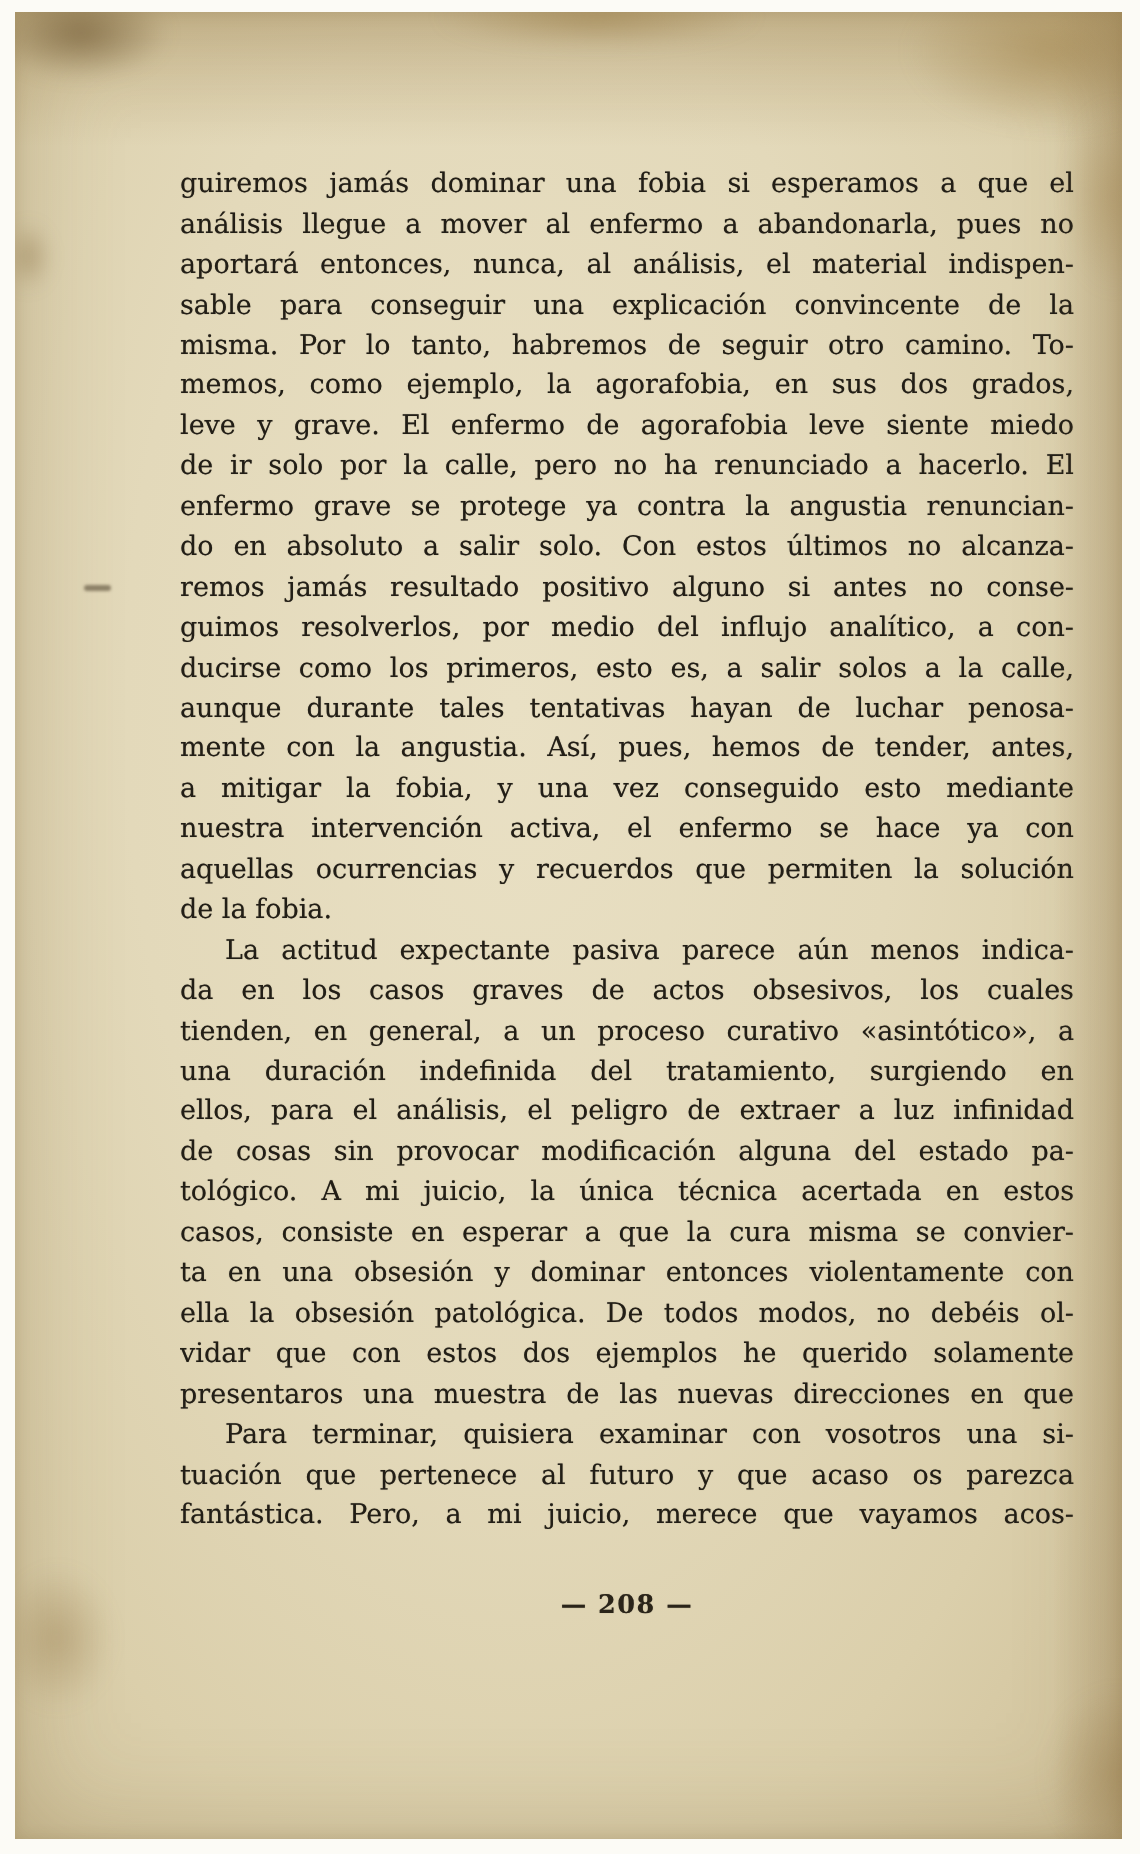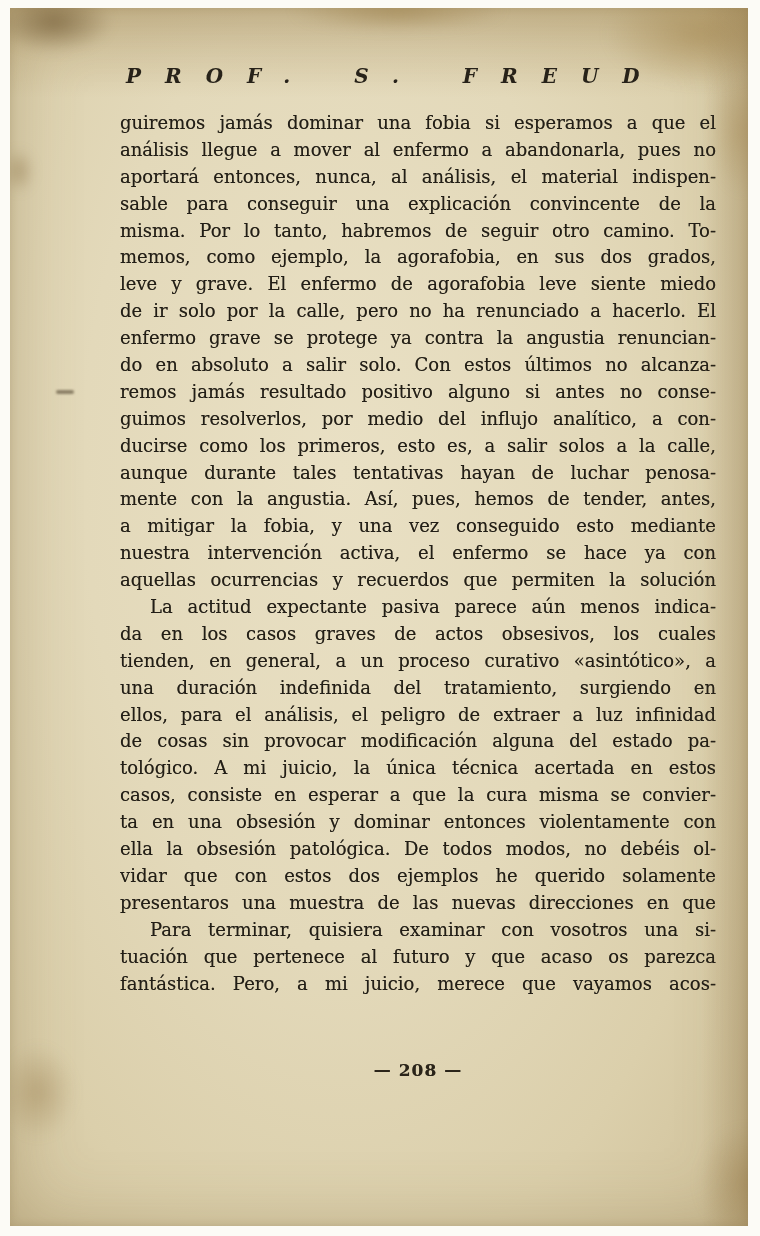--- a/index.html
+++ b/index.html
@@ -133,21 +133,20 @@
 
   <div class="stain stain-tl"></div>
   <div class="stain stain-tc"></div>
   <div class="stain stain-tr"></div>
   <div class="stain stain-rs"></div>
   <div class="stain stain-le"></div>
   <div class="stain stain-bl"></div>
   <div class="stain stain-br"></div>
   <div class="margin-dash"></div>
 
-  <div class="running-header">PROF. S. FREUD</div>
 
   <div class="page-body">
       <div class="para">
         <div class="line">guiremos jamás dominar una fobia si esperamos a que el</div>
         <div class="line">análisis llegue a mover al enfermo a abandonarla, pues no</div>
         <div class="line">aportará entonces, nunca, al análisis, el material indispen-</div>
         <div class="line">sable para conseguir una explicación convincente de la</div>
         <div class="line">misma. Por lo tanto, habremos de seguir otro camino. To-</div>
         <div class="line">memos, como ejemplo, la agorafobia, en sus dos grados,</div>
         <div class="line">leve y grave. El enfermo de agorafobia leve siente miedo</div>
@@ -155,20 +154,21 @@
         <div class="line">enfermo grave se protege ya contra la angustia renuncian-</div>
         <div class="line">do en absoluto a salir solo. Con estos últimos no alcanza-</div>
         <div class="line">remos jamás resultado positivo alguno si antes no conse-</div>
         <div class="line">guimos resolverlos, por medio del influjo analítico, a con-</div>
         <div class="line">ducirse como los primeros, esto es, a salir solos a la calle,</div>
         <div class="line">aunque durante tales tentativas hayan de luchar penosa-</div>
         <div class="line">mente con la angustia. Así, pues, hemos de tender, antes,</div>
         <div class="line">a mitigar la fobia, y una vez conseguido esto mediante</div>
         <div class="line">nuestra intervención activa, el enfermo se hace ya con</div>
         <div class="line">aquellas ocurrencias y recuerdos que permiten la solución</div>
+        <div class="line endline">de la fobia.</div>
       </div>
       <div class="para">
         <div class="line indent">La actitud expectante pasiva parece aún menos indica-</div>
         <div class="line">da en los casos graves de actos obsesivos, los cuales</div>
         <div class="line">tienden, en general, a un proceso curativo «asintótico», a</div>
         <div class="line">una duración indefinida del tratamiento, surgiendo en</div>
         <div class="line">ellos, para el análisis, el peligro de extraer a luz infinidad</div>
         <div class="line">de cosas sin provocar modificación alguna del estado pa-</div>
         <div class="line">tológico. A mi juicio, la única técnica acertada en estos</div>
         <div class="line">casos, consiste en esperar a que la cura misma se convier-</div>

